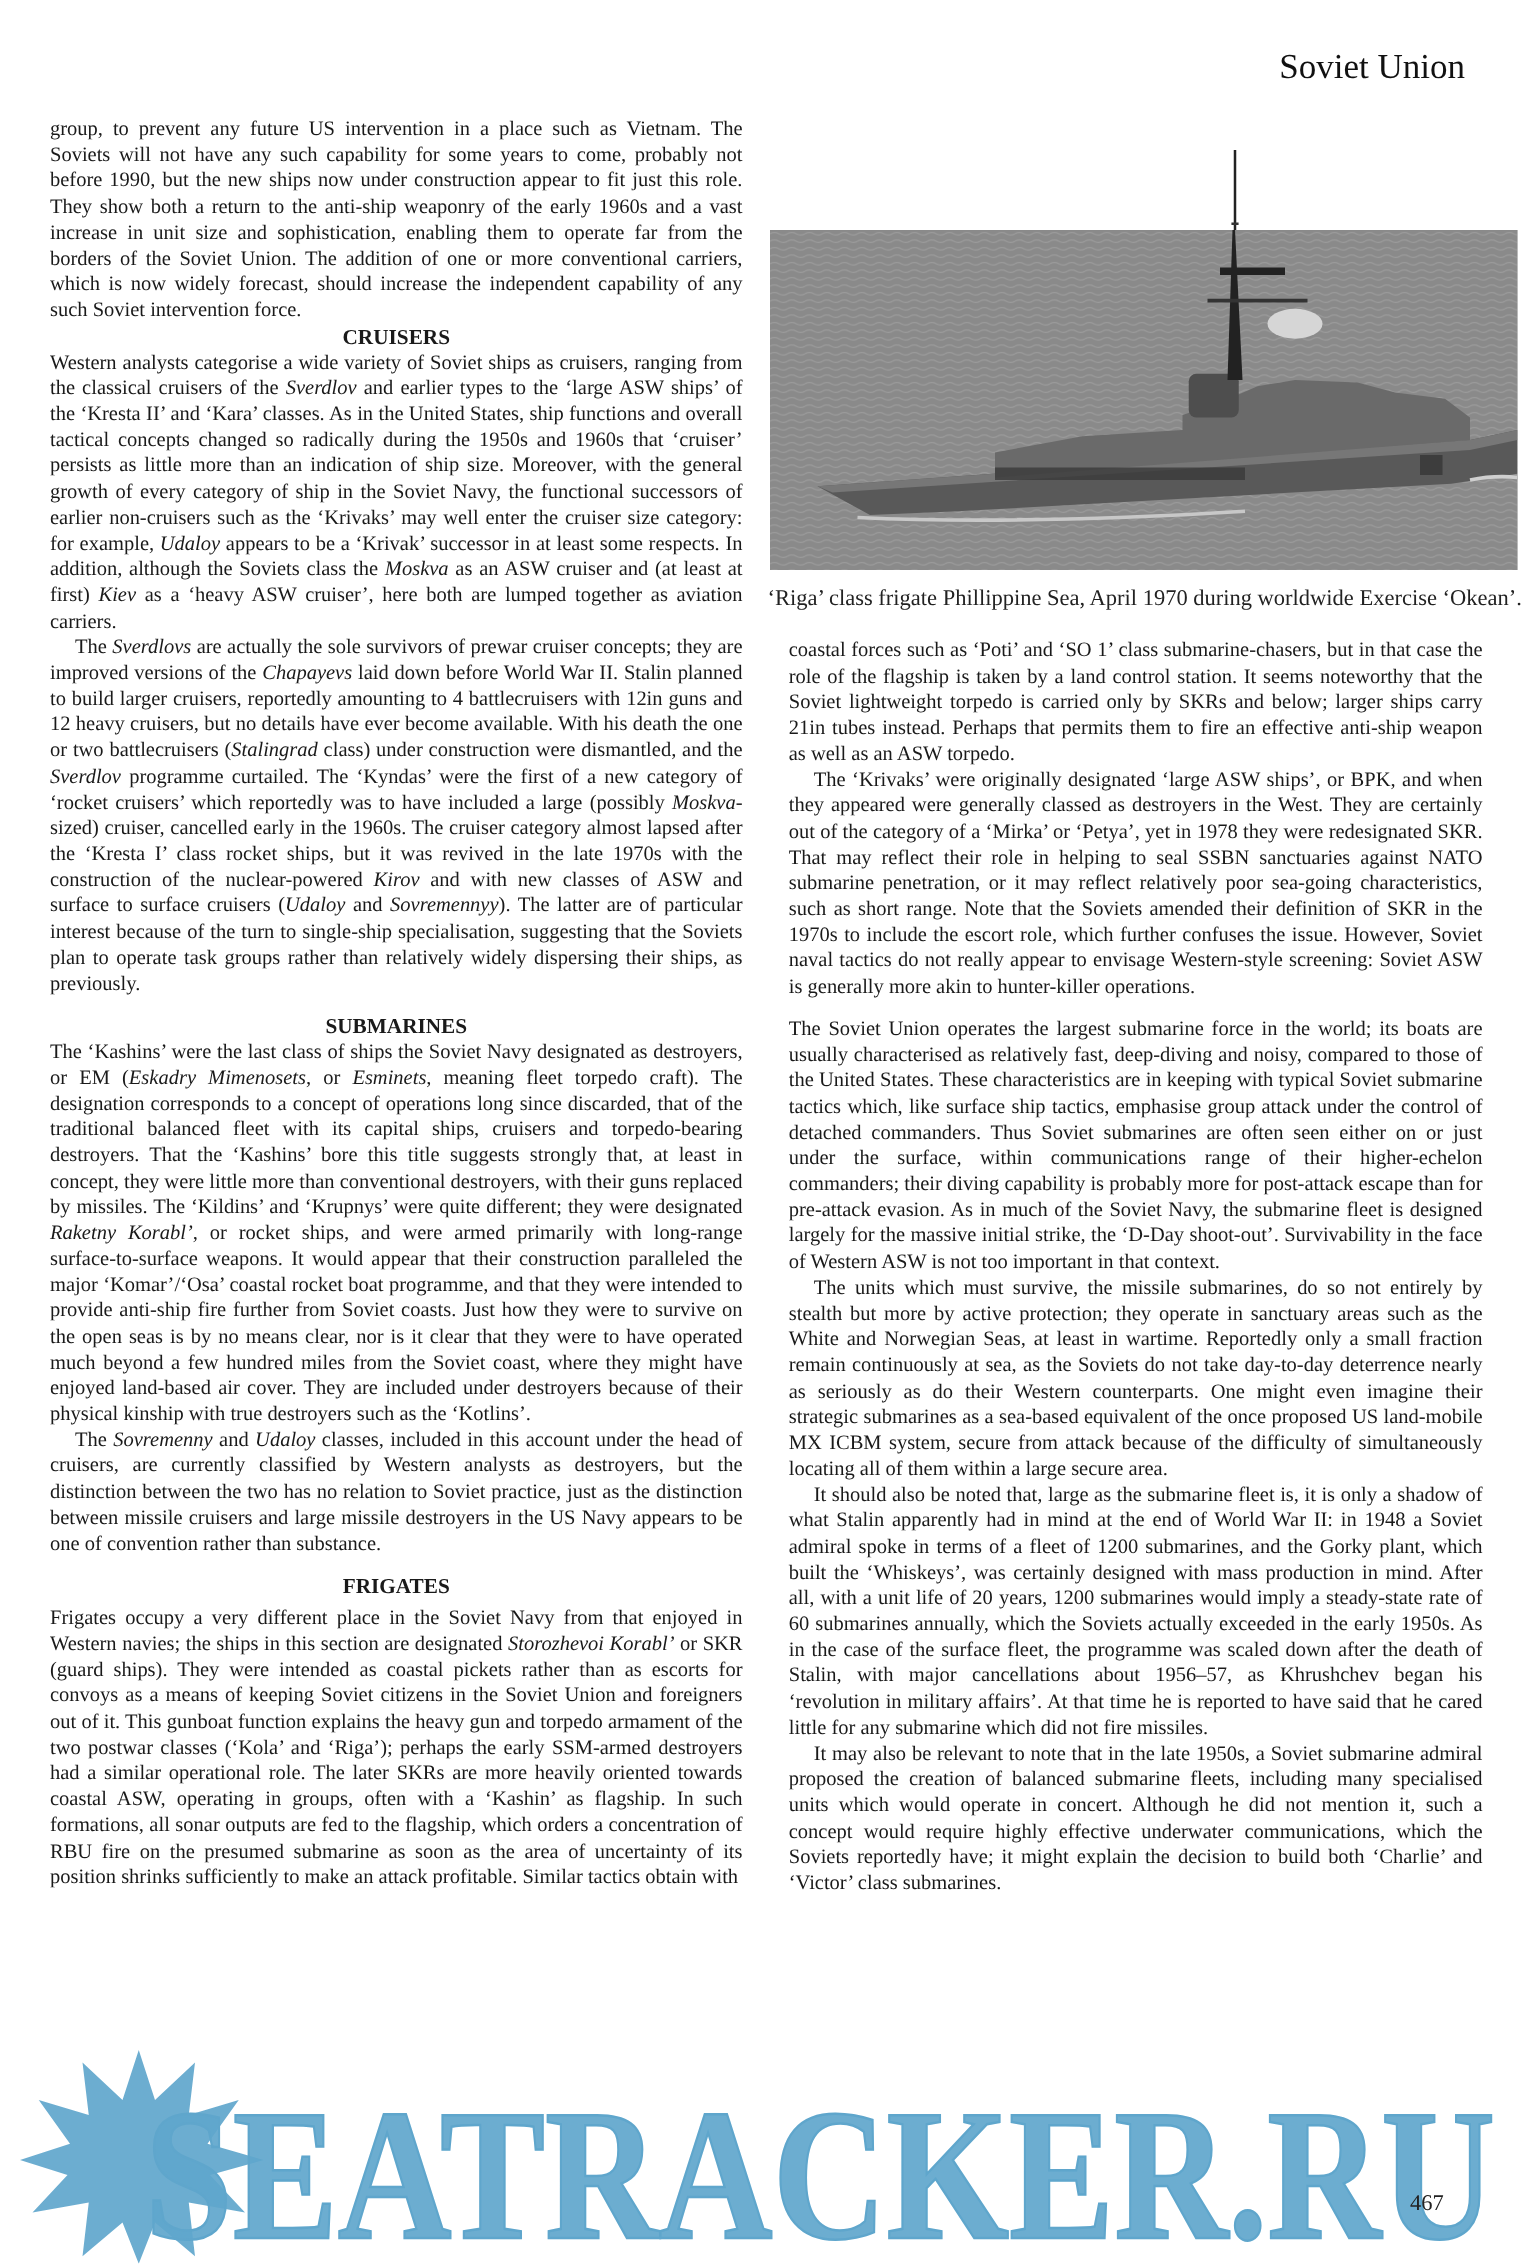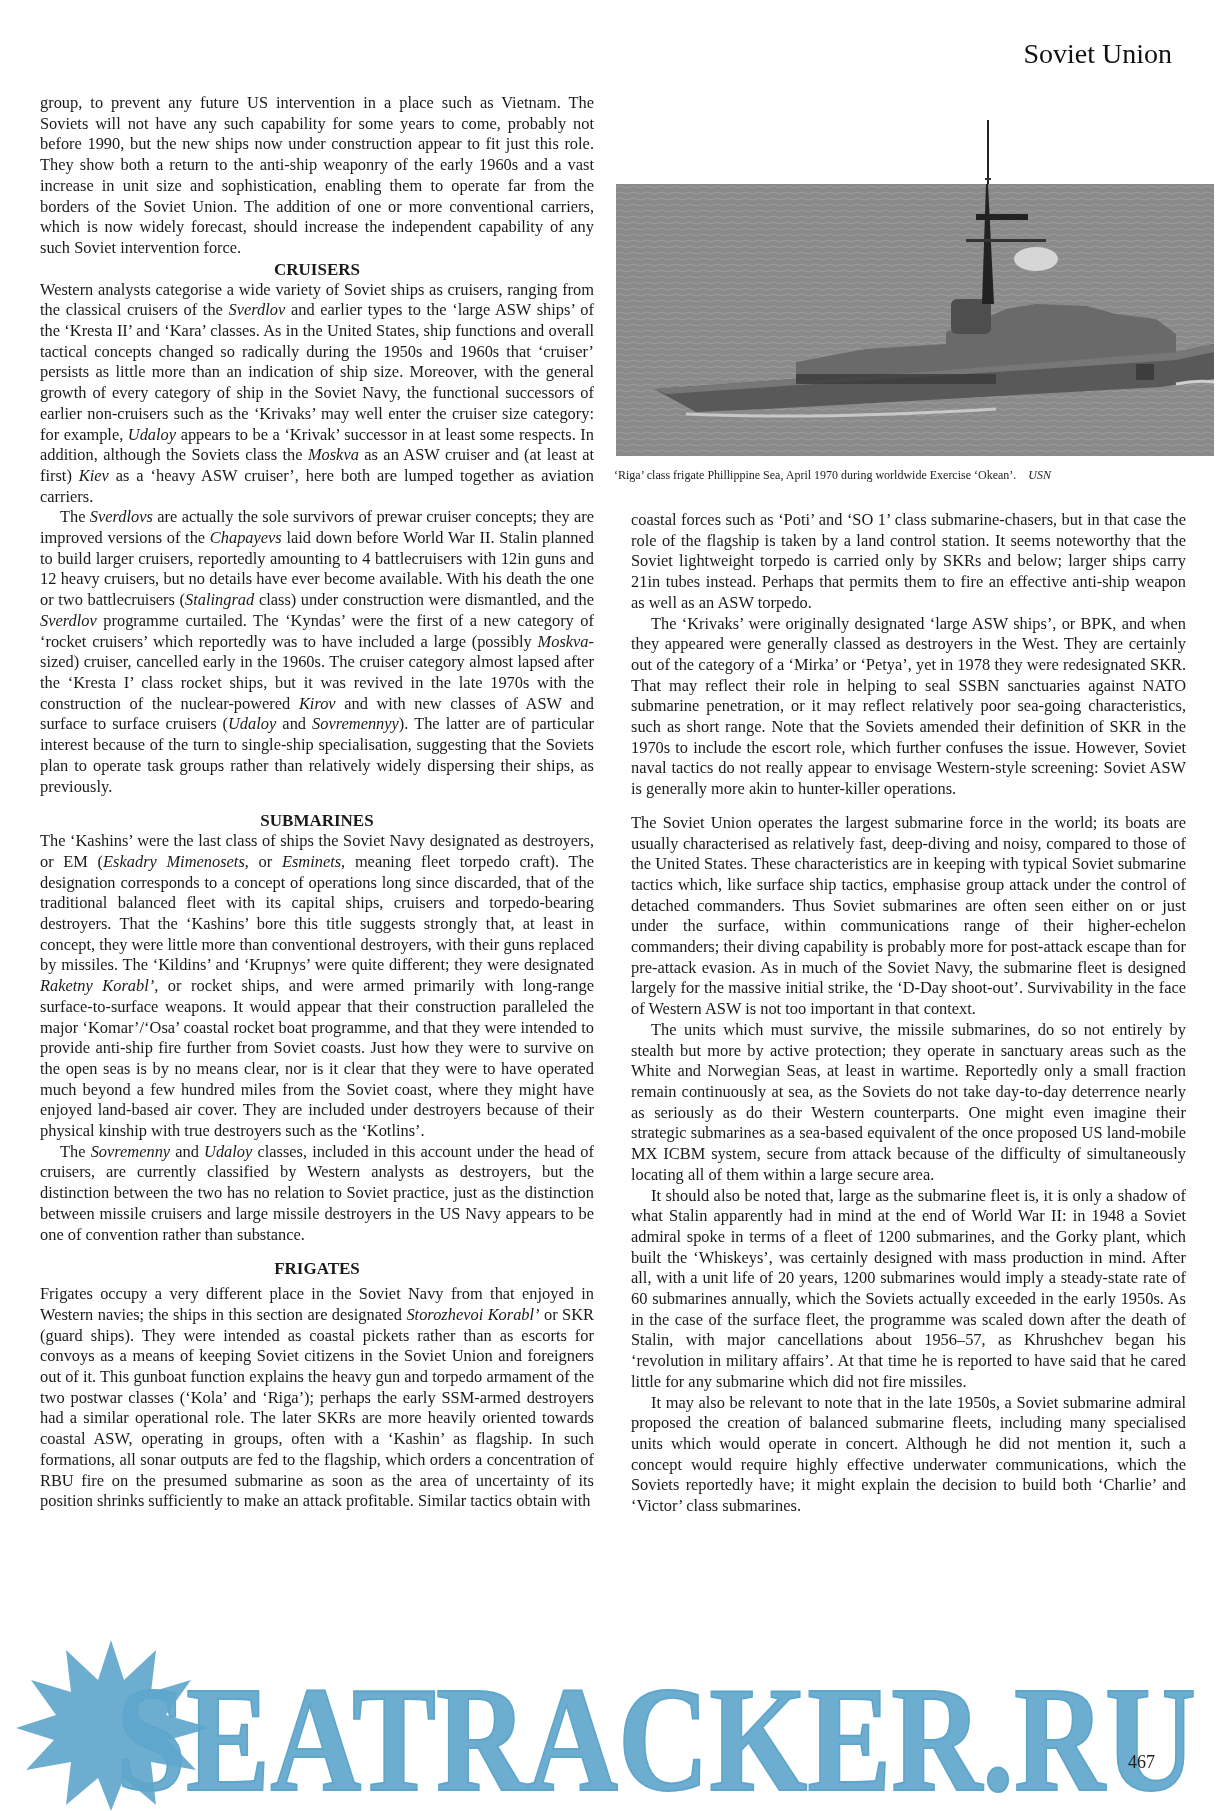--- a/index.html
+++ b/index.html
@@ -29,21 +29,21 @@
   .photo {
     position: absolute; left: 616px; top: 184px; width: 598px; height: 272px;
     background: #8a8a8a; overflow: hidden;
   }
   .photo svg { width: 100%; height: 100%; display: block; }
   .mast {
     position: absolute; left: 985px; top: 120px; width: 6px; height: 66px;
   }
   .caption {
     position: absolute; left: 614px; top: 468px; width: 560px;
-    font-size: 12px; color: #222; white-space: nowrap;
+    font-size: 18px; color: #222; white-space: nowrap;
   }
   .caption .credit { font-style: italic; margin-left: 12px; }
   .page-number {
     position: absolute; left: 1128px; top: 1752px; font-size: 18px; color: #222;
     z-index: 3;
   }
   .watermark {
     position: absolute; left: 0; top: 1640px; width: 1220px; height: 171px;
     pointer-events: none; z-index: 2; padding-left: 16px;
   }

